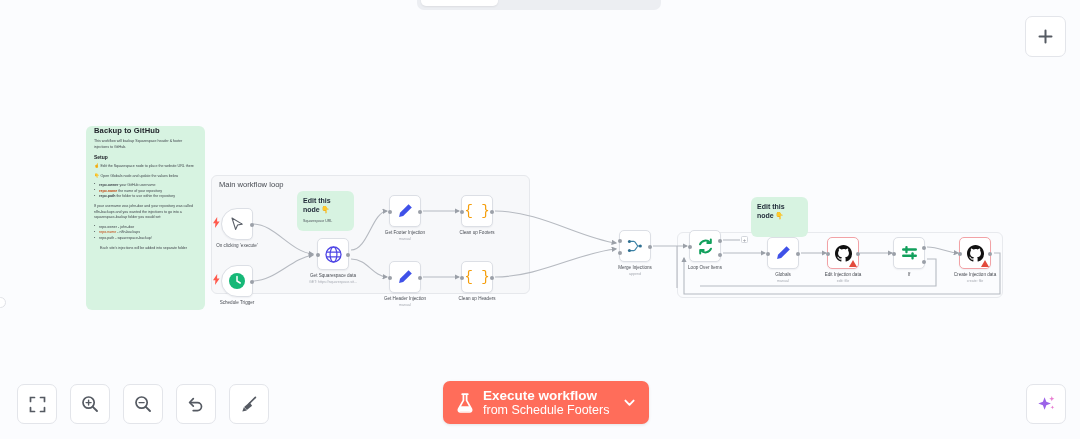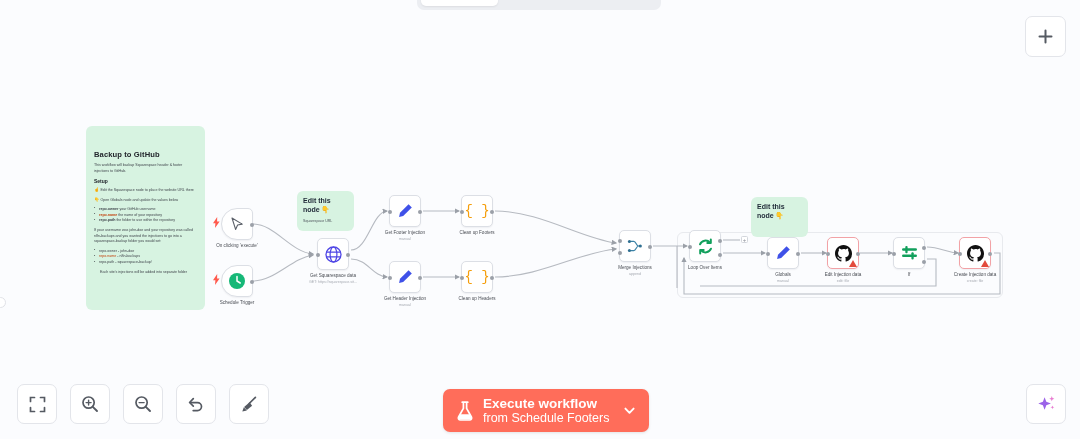--- a/index.html
+++ b/index.html
@@ -37,21 +37,21 @@
     cursor: pointer;
   }
   .plus-btn svg { display: block; }
 
   
   .canvas { position: absolute; inset: 0; }
 
   
   .sticky {
     position: absolute; border-radius: 6px;
-    background: #d9f4e3; padding: 24px 8px;
+    background: #d9f4e3; padding: 0 8px;
     overflow: hidden;
   }
   .sticky.big { left: 86px; top: 126px; width: 119px; height: 184px;
                 background: #d7f3e1; }
   .sticky h3 { font-size: 7.6px; font-weight: bold; color: #22262c;
                margin-bottom: 4px; letter-spacing:.1px; }
   .sticky p  { font-size: 3.6px; line-height: 1.55; color: #3f444b; margin-bottom: 4px; }
   .sticky h4 { font-size: 5px; font-weight: bold; color: #22262c; margin: 4px 0 3px; }
   .sticky ul { list-style: none; margin: 2px 0 4px 0; }
   .sticky li { font-size: 3.6px; line-height: 1.6; color: #3f444b;
@@ -133,21 +133,21 @@
   
   .toolbar { position: absolute; left: 17px; bottom: 15px; display: flex; gap: 13px; }
   .tbtn {
     width: 40px; height: 40px; background: #fff;
     border: 1px solid #e3e5ea; border-radius: 7px;
     display: flex; align-items: center; justify-content: center; cursor: pointer;
   }
 
   
   .exec {
-    position: absolute; left: 443px; bottom: 7px;
+    position: absolute; left: 443px; bottom: 15px;
     height: 43px; background: #ff6d5a; border-radius: 7px;
     display: flex; align-items: center; padding: 0 12px 0 13px;
     color: #fff; cursor: pointer; gap: 9px;
     box-shadow: 0 1px 3px rgba(0,0,0,.10);
   }
   .exec .txt { display: flex; flex-direction: column; line-height: 1.12; }
   .exec .l1 { font-size: 13.5px; font-weight: bold; }
   .exec .l2 { font-size: 12.5px; font-weight: normal; }
   .exec .chev { margin-left: 4px; }
 
@@ -180,20 +180,23 @@
   <div class="plus-btn">
     <svg width="17" height="17" viewBox="0 0 17 17">
       <path d="M8.5 2.5v12M2.5 8.5h12" stroke="#555a62" stroke-width="2" stroke-linecap="round"></path>
     </svg>
   </div>
 
   <div class="canvas">
 
     <div class="left-handle"></div>
 
+    <div class="group-box">
+      <div class="glabel">Main workflow loop</div>
+    </div>
 
     <div class="loop-box"></div>
 
     <svg class="edges" width="1080" height="439">
       <defs>
         <marker id="ah" markerWidth="5" markerHeight="5" refX="4" refY="2.5" orient="auto">
           <path d="M0,0 L5,2.5 L0,5 z" fill="#9ba0a8"></path>
         </marker>
       </defs>
       <g fill="none" stroke="#b6bac1" stroke-width="1.1" marker-end="url(#ah)">

